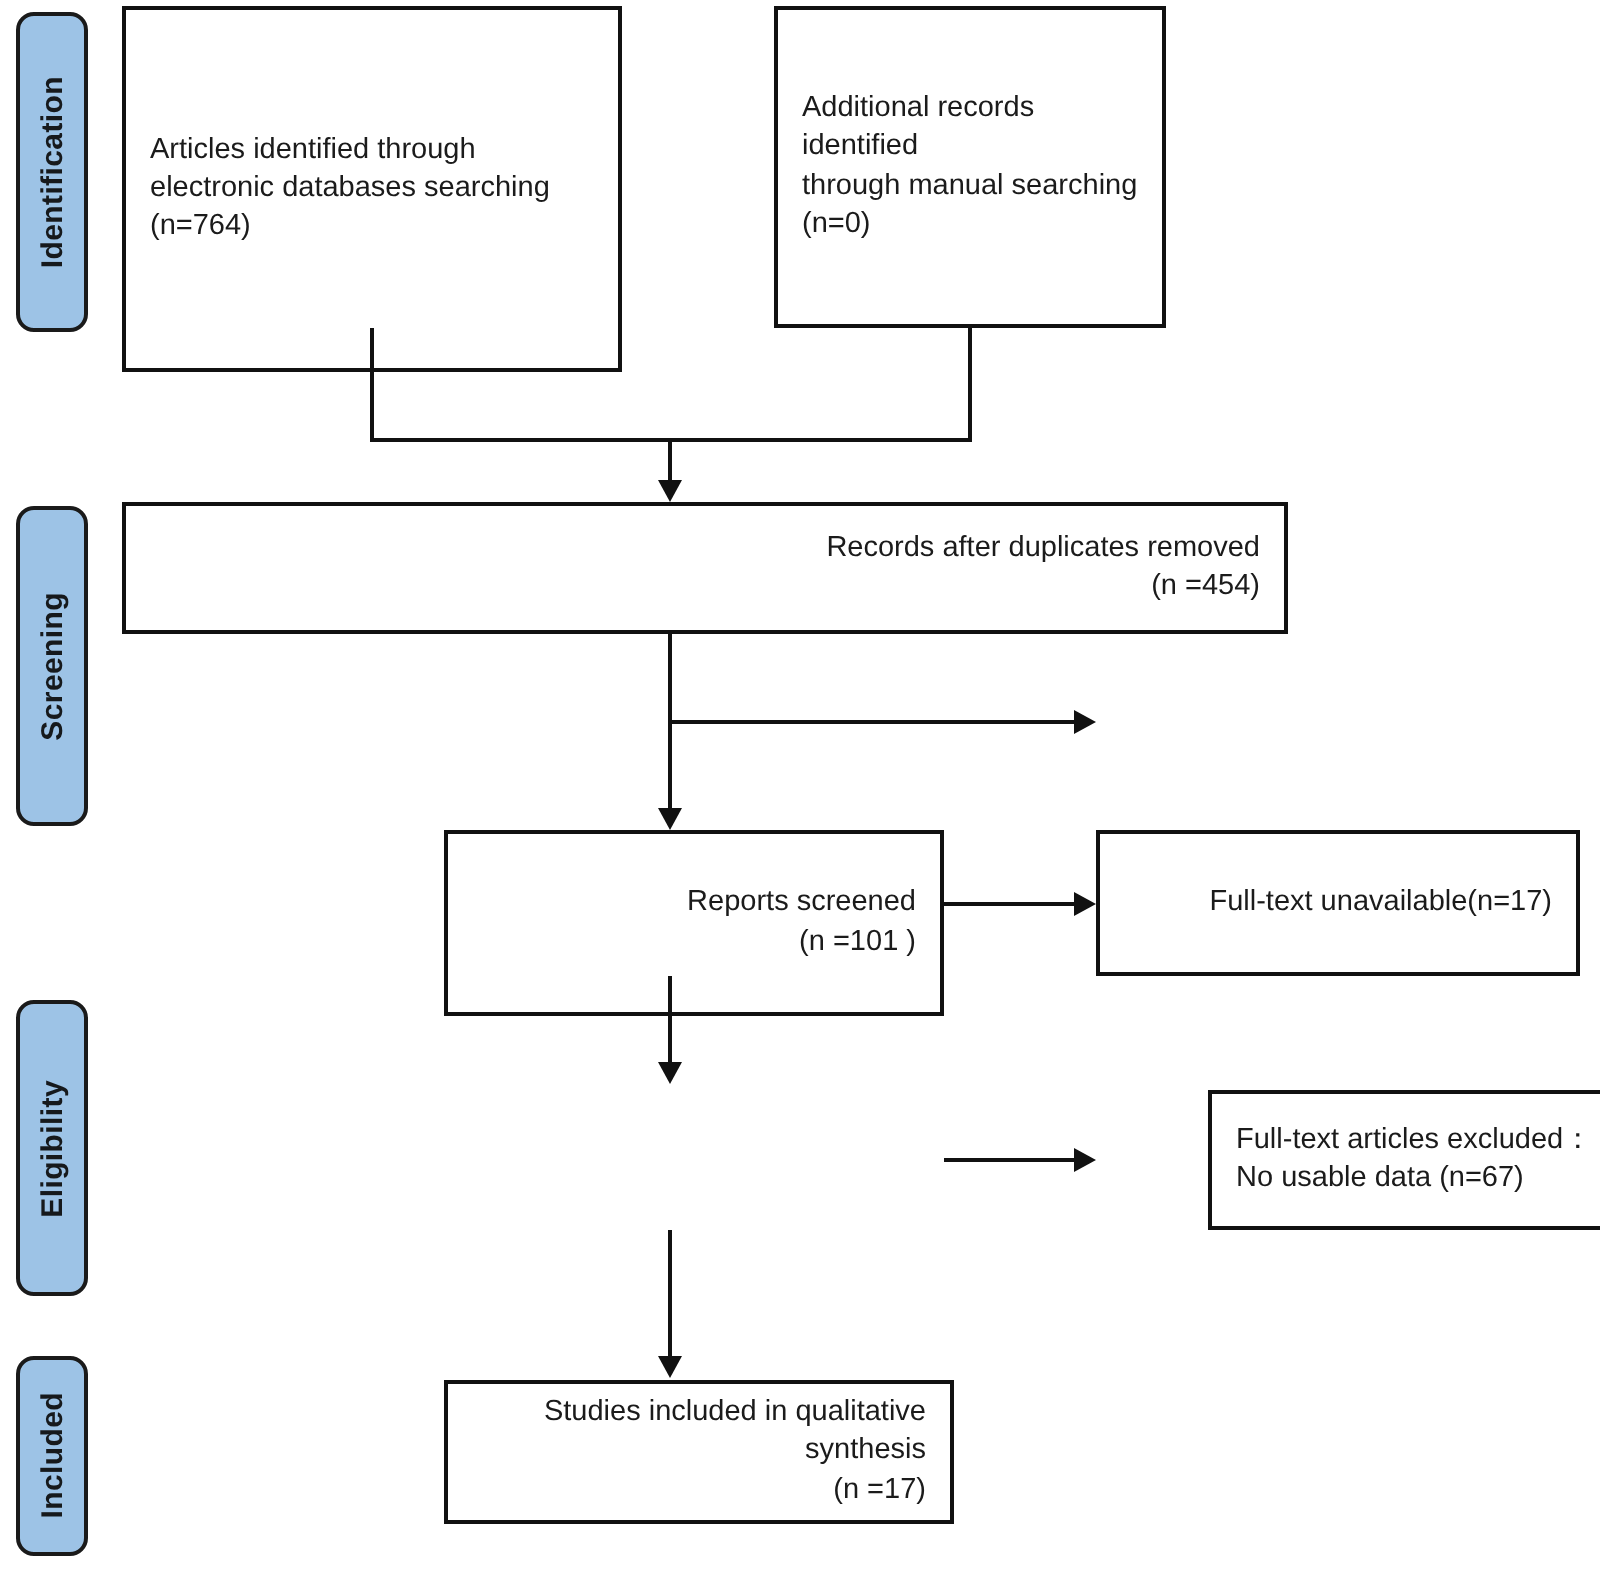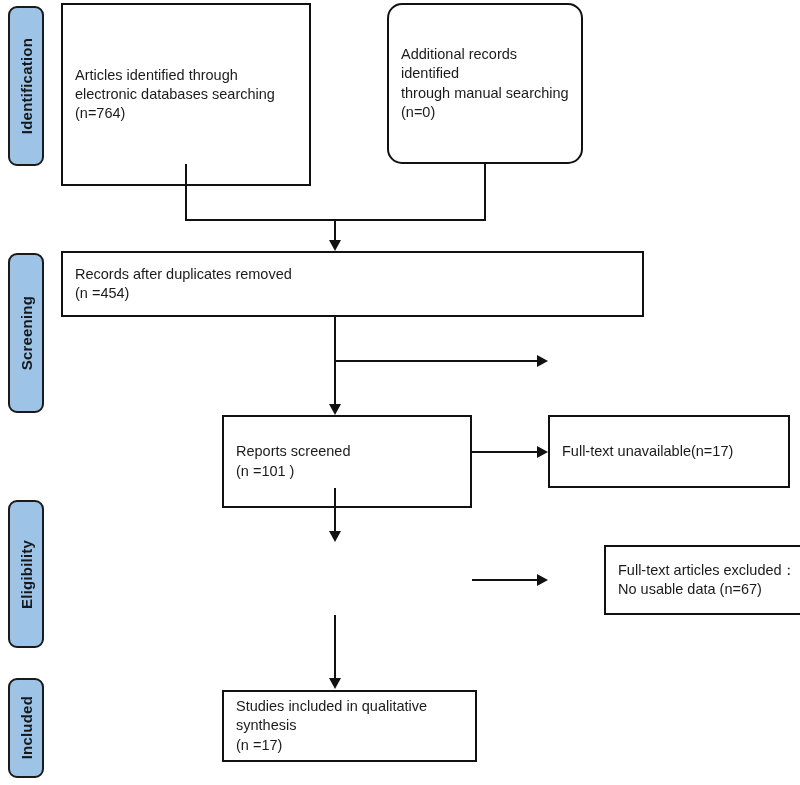--- a/index.html
+++ b/index.html
@@ -54,21 +54,21 @@
     line-height: 1.32;
     color: #1b1b1b;
   }
   .flow-box .box-text {
     width: 100%;
     padding: 0 12px;
     box-sizing: border-box;
     white-space: pre-line;
   }
   .align-left .box-text { text-align: left; }
-  .align-center .box-text { text-align: left; }
+  .align-center .box-text { text-align: right; }
 
   
   .conn {
     position: absolute;
     background: #111111;
   }
   .conn-v { width: 2px; }
   .conn-h { height: 2px; }
 
   .arrow-down {
@@ -108,21 +108,21 @@
   <div class="stage-pill" style="left:8px; top:678px; width:36px; height:100px;">
     <span class="stage-label">Included</span>
   </div>
 
   <div class="flow-box align-left" style="left:61px; top:3px; width:250px; height:183px;">
     <span class="box-text">Articles identified through
 electronic databases searching
 (n=764)</span>
   </div>
 
-  <div class="flow-box align-left" style="left:387px; top:3px; width:196px; height:161px;border-radius:15px;">
+  <div class="flow-box align-left" style="left:387px; top:3px; width:196px; height:161px;">
     <span class="box-text">Additional records identified
 through manual searching
   (n=0)</span>
   </div>
 
   <div class="conn conn-v" style="left:185px; top:164px; width:2px; height:56px;"></div>
   <div class="conn conn-v" style="left:484px; top:164px; width:2px; height:56px;"></div>
   <div class="conn conn-h" style="left:185px; top:219px; width:301px; height:2px;"></div>
   <div class="conn conn-v" style="left:334px; top:219px; width:2px; height:23px;"></div>
   <div class="arrow-down" style="left:329px; top:240px;"></div>

